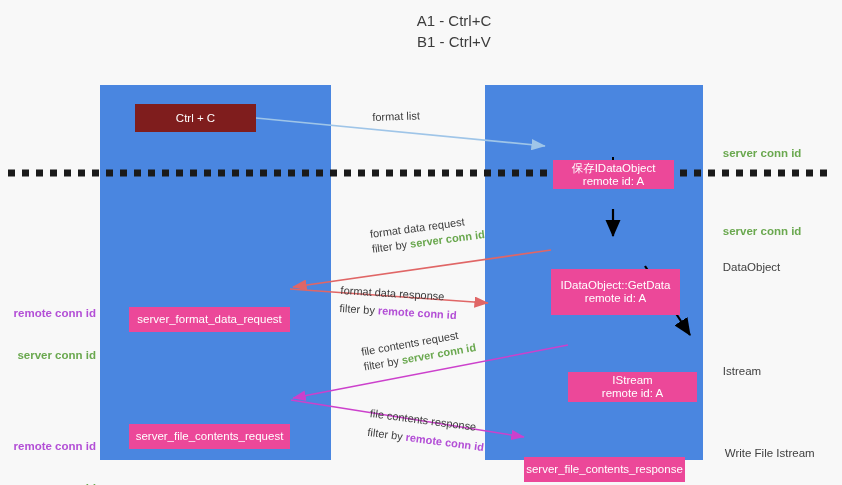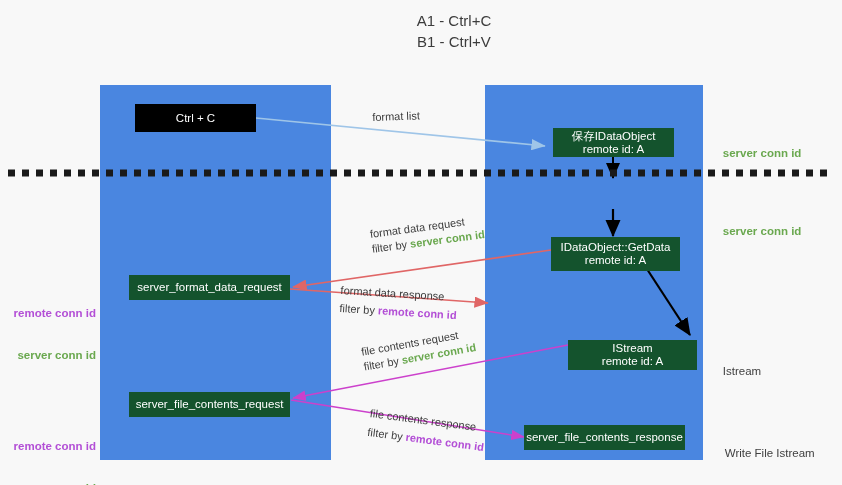--- a/index.html
+++ b/index.html
@@ -55,22 +55,22 @@
     box-sizing: border-box;
     display: flex;
     align-items: center;
     justify-content: center;
     text-align: center;
     color: #ffffff;
     font-size: 11.5px;
     line-height: 13px;
     white-space: pre;
   }
-  .node.green { background: #000000; }
-  .node.orange { background: #14532d; }
+  .node.green { background: #7f1d1d; }
+  .node.orange { background: #ec4899; margin-top: 32px; }
 
   
   .side-label {
     font-size: 11.5px;
     line-height: 14px;
     white-space: pre;
   }
   .c-green  { color: #6aa84f; font-weight: bold; }
   .c-purple { color: #b34fd6; font-weight: bold; }
   .c-dark   { color: #404040; }
@@ -146,21 +146,21 @@
   <div class="abs node green" style="left:135px; top:104px; width:121px; height:28px;">
     <span>Ctrl + C</span>
   </div>
 
   <div class="abs node orange" style="left:553px; top:128px; width:121px; height:29px;">
     <span>保存IDataObject
 remote id: A</span>
   </div>
 
 
-  <div class="abs node orange" style="left:551px; top:237px; width:129px; height:34px;">
+  <div class="abs node orange" style="left:551px; top:237px; width:129px; height:46px;">
     <span>IDataObject::GetData
 remote id: A</span>
   </div>
 
   <div class="abs node orange" style="left:129px; top:275px; width:161px; height:25px;text-align:center;">
     <span>server_format_data_request</span>
   </div>
 
 
   <div class="abs node orange" style="left:568px; top:340px; width:129px; height:30px;">
@@ -207,20 +207,23 @@
       <span class="c-dark">filter by </span><b class="c-purple">remote conn id</b>
     </div>
   </div>
 
   <div class="abs side-label c-green" style="left:710px; top:132px;">
     <span>server conn id</span>
   </div>
   <div class="abs side-label c-green" style="left:710px; top:210px;">
     <span>server conn id</span>
   </div>
+  <div class="abs side-label c-dark" style="left:710px; top:246px;">
+    <span>DataObject</span>
+  </div>
   <div class="abs side-label c-dark" style="left:710px; top:350px;">
     <span>Istream</span>
   </div>
   <div class="abs side-label c-dark" style="left:712px; top:432px;">
     <span>Write File Istream</span>
   </div>
 
   <div class="abs side-label" style="left:10px; top:278px; width:86px; text-align:right;">
     <div class="c-purple">remote conn id</div>
     <div class="c-green">server conn id</div>

